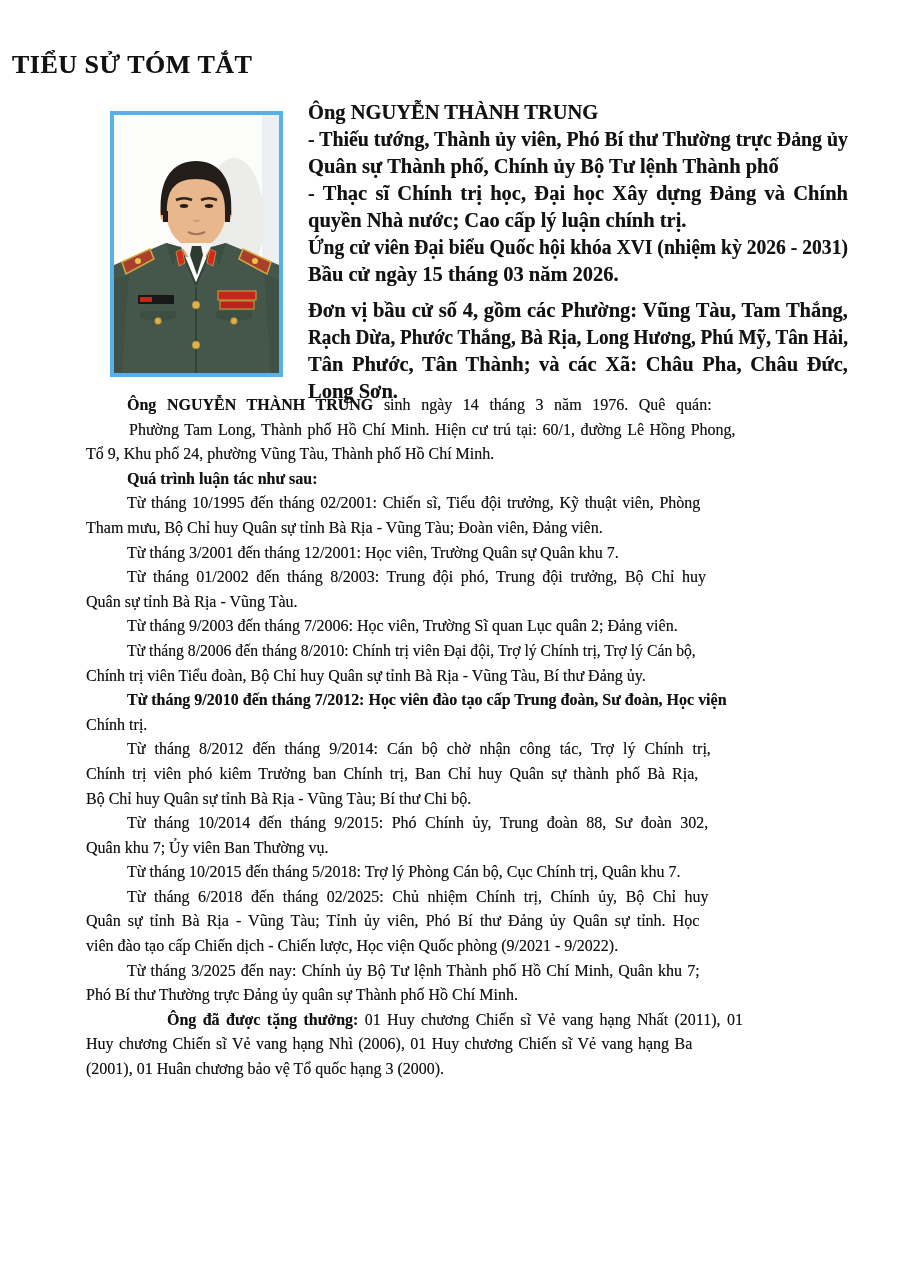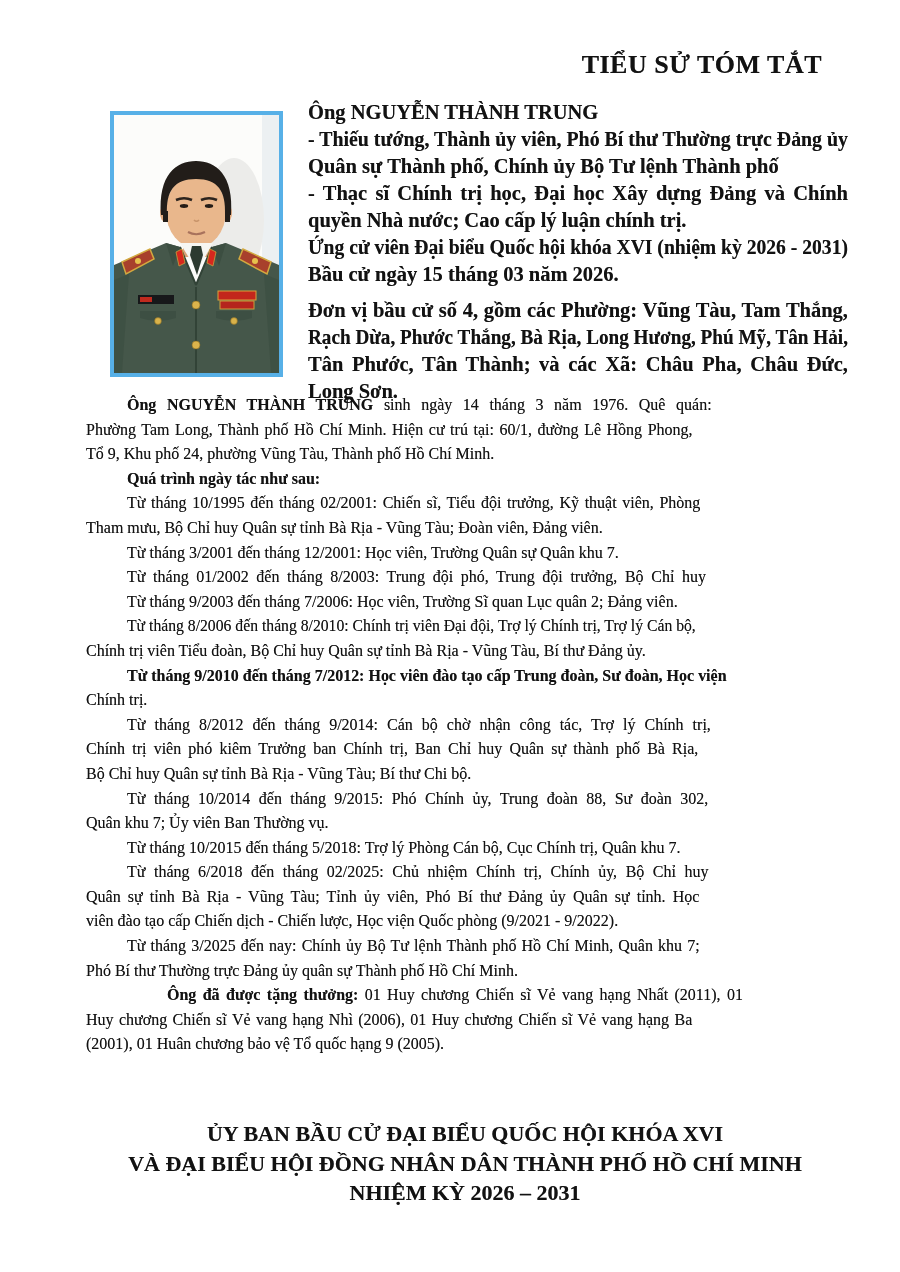--- a/index.html
+++ b/index.html
@@ -2,21 +2,21 @@
 <html><head>
 <meta charset="utf-8">
 <style>
   html,body{margin:0;padding:0;background:#ffffff;}
   .page{
     position:relative;width:900px;height:1272px;background:#ffffff;overflow:hidden;
     font-family:"Liberation Serif","DejaVu Serif",serif;color:#121212;
     text-shadow:0 0 .35px rgba(25,25,25,.55);
   }
   .title{
-    position:absolute;left:0;top:50px;width:822px;text-align:right;
+    position:absolute;left:12px;top:50px;width:822px;text-align:left;
     font-size:26px;font-weight:700;letter-spacing:.5px;
   }
   .photo-frame{
     position:absolute;left:110px;top:111px;width:165px;height:258px;
     border:4px solid #57b0e7;background:#fbfbf9;
   }
   .photo-frame svg{display:block;width:165px;height:258px;}
   .header-block{
     position:absolute;left:308px;top:99px;width:540px;
     font-size:20.5px;line-height:27px;font-weight:700;
@@ -104,47 +104,43 @@
       <div class="line"><span class="inner" style="transform: scaleX(0.956546);"><span>Ứng cử viên Đại biểu Quốc hội khóa XVI (nhiệm kỳ 2026 - 2031)</span></span></div>
       <div class="line"><span class="inner"><span>Bầu cử ngày 15 tháng 03 năm 2026.</span></span></div>
       <div class="line gap"><span class="inner" style="word-spacing: 0.567708px;"><span>Đơn vị bầu cử số 4, gồm các Phường: Vũng Tàu, Tam Thắng,</span></span></div>
       <div class="line"><span class="inner" style="transform: scaleX(0.936535);"><span>Rạch Dừa, Phước Thắng, Bà Rịa, Long Hương, Phú Mỹ, Tân Hải,</span></span></div>
       <div class="line"><span class="inner" style="word-spacing: 3.49063px; text-align: center;"><span>Tân Phước, Tân Thành; và các Xã: Châu Pha, Châu Đức,</span></span></div>
       <div class="line"><span class="inner"><span>Long Sơn.</span></span></div>
     </div>
 
   <div class="body-block">
       <div class="line ind"><span class="inner" style="word-spacing: 6.57943px;"><span class="b">Ông NGUYỄN THÀNH TRUNG</span><span> sinh ngày 14 tháng 3 năm 1976. Quê quán:</span></span></div>
-      <div class="line"><span class="inner" style="word-spacing: 1.55859px;"><span>Phường Tam Long, Thành phố Hồ Chí Minh. Hiện cư trú tại: 60/1, đường Lê Hồng Phong,</span></span></div>
+      <div class="line"><span class="inner" style="word-spacing: 1.55859px; margin-left: 43px;"><span>Phường Tam Long, Thành phố Hồ Chí Minh. Hiện cư trú tại: 60/1, đường Lê Hồng Phong,</span></span></div>
       <div class="line"><span class="inner"><span>Tổ 9, Khu phố 24, phường Vũng Tàu, Thành phố Hồ Chí Minh.</span></span></div>
-      <div class="line ind"><span class="inner"><span class="b">Quá trình ngày tác như sau:</span></span></div>
+      <div class="line ind"><span class="inner"><span class="b">Quá trình luận tác như sau:</span></span></div>
       <div class="line ind"><span class="inner" style="word-spacing: 1.61719px;"><span>Từ tháng 10/1995 đến tháng 02/2001: Chiến sĩ, Tiểu đội trưởng, Kỹ thuật viên, Phòng</span></span></div>
       <div class="line"><span class="inner"><span>Tham mưu, Bộ Chỉ huy Quân sự tỉnh Bà Rịa - Vũng Tàu; Đoàn viên, Đảng viên.</span></span></div>
       <div class="line ind"><span class="inner"><span>Từ tháng 3/2001 đến tháng 12/2001: Học viên, Trường Quân sự Quân khu 7.</span></span></div>
       <div class="line ind"><span class="inner" style="word-spacing: 3.63728px;"><span>Từ tháng 01/2002 đến tháng 8/2003: Trung đội phó, Trung đội trưởng, Bộ Chỉ huy</span></span></div>
+      <div class="line"><span class="inner"><span>Quân sự tỉnh Bà Rịa - Vũng Tàu.</span></span></div>
       <div class="line ind"><span class="inner"><span>Từ tháng 9/2003 đến tháng 7/2006: Học viên, Trường Sĩ quan Lục quân 2; Đảng viên.</span></span></div>
       <div class="line ind"><span class="inner" style="transform: scaleX(0.980964);"><span>Từ tháng 8/2006 đến tháng 8/2010: Chính trị viên Đại đội, Trợ lý Chính trị, Trợ lý Cán bộ,</span></span></div>
       <div class="line"><span class="inner"><span>Chính trị viên Tiểu đoàn, Bộ Chỉ huy Quân sự tỉnh Bà Rịa - Vũng Tàu, Bí thư Đảng ủy.</span></span></div>
       <div class="line ind"><span class="inner" style="transform: scaleX(0.999188); font-weight: bold;"><span>Từ tháng 9/2010 đến tháng 7/2012: Học viên đào tạo cấp Trung đoàn, Sư đoàn, Học viện</span></span></div>
       <div class="line"><span class="inner"><span>Chính trị.</span></span></div>
       <div class="line ind"><span class="inner" style="word-spacing: 5.01146px;"><span>Từ tháng 8/2012 đến tháng 9/2014: Cán bộ chờ nhận công tác, Trợ lý Chính trị,</span></span></div>
       <div class="line"><span class="inner" style="word-spacing: 3.15533px;"><span>Chính trị viên phó kiêm Trưởng ban Chính trị, Ban Chỉ huy Quân sự thành phố Bà Rịa,</span></span></div>
       <div class="line"><span class="inner"><span>Bộ Chỉ huy Quân sự tỉnh Bà Rịa - Vũng Tàu; Bí thư Chi bộ.</span></span></div>
       <div class="line ind"><span class="inner" style="word-spacing: 4.44754px;"><span>Từ tháng 10/2014 đến tháng 9/2015: Phó Chính ủy, Trung đoàn 88, Sư đoàn 302,</span></span></div>
       <div class="line"><span class="inner"><span>Quân khu 7; Ủy viên Ban Thường vụ.</span></span></div>
       <div class="line ind"><span class="inner"><span>Từ tháng 10/2015 đến tháng 5/2018: Trợ lý Phòng Cán bộ, Cục Chính trị, Quân khu 7.</span></span></div>
       <div class="line ind"><span class="inner" style="word-spacing: 4.54911px;"><span>Từ tháng 6/2018 đến tháng 02/2025: Chủ nhiệm Chính trị, Chính ủy, Bộ Chỉ huy</span></span></div>
       <div class="line"><span class="inner" style="word-spacing: 3.1028px;"><span>Quân sự tỉnh Bà Rịa - Vũng Tàu; Tỉnh ủy viên, Phó Bí thư Đảng ủy Quân sự tỉnh. Học</span></span></div>
       <div class="line"><span class="inner"><span>viên đào tạo cấp Chiến dịch - Chiến lược, Học viện Quốc phòng (9/2021 - 9/2022).</span></span></div>
       <div class="line ind"><span class="inner" style="word-spacing: 1.11673px;"><span>Từ tháng 3/2025 đến nay: Chính ủy Bộ Tư lệnh Thành phố Hồ Chí Minh, Quân khu 7;</span></span></div>
       <div class="line"><span class="inner"><span>Phó Bí thư Thường trực Đảng ủy quân sự Thành phố Hồ Chí Minh.</span></span></div>
       <div class="line ind"><span class="inner" style="word-spacing: 2.37708px; margin-left: 40px;"><span class="b">Ông đã được tặng thưởng:</span><span> 01 Huy chương Chiến sĩ Vẻ vang hạng Nhất (2011), 01</span></span></div>
       <div class="line"><span class="inner" style="word-spacing: 1.37224px;"><span>Huy chương Chiến sĩ Vẻ vang hạng Nhì (2006), 01 Huy chương Chiến sĩ Vẻ vang hạng Ba</span></span></div>
-      <div class="line"><span class="inner"><span>(2001), 01 Huân chương bảo vệ Tổ quốc hạng 9 (2005).</span></span></div>
+      <div class="line"><span class="inner"><span>(2001), 01 Huân chương bảo vệ Tổ quốc hạng 3 (2000).</span></span></div>
     </div>
 
-  <div class="footer-block">
-      <div class="line"><span class="inner"><span>ỦY BAN BẦU CỬ ĐẠI BIỂU QUỐC HỘI KHÓA XVI</span></span></div>
-      <div class="line"><span class="inner"><span>VÀ ĐẠI BIỂU HỘI ĐỒNG NHÂN DÂN THÀNH PHỐ HỒ CHÍ MINH</span></span></div>
-      <div class="line"><span class="inner"><span>NHIỆM KỲ 2026 – 2031</span></span></div>
-    </div>
 
 </div>
 
 </body></html>

